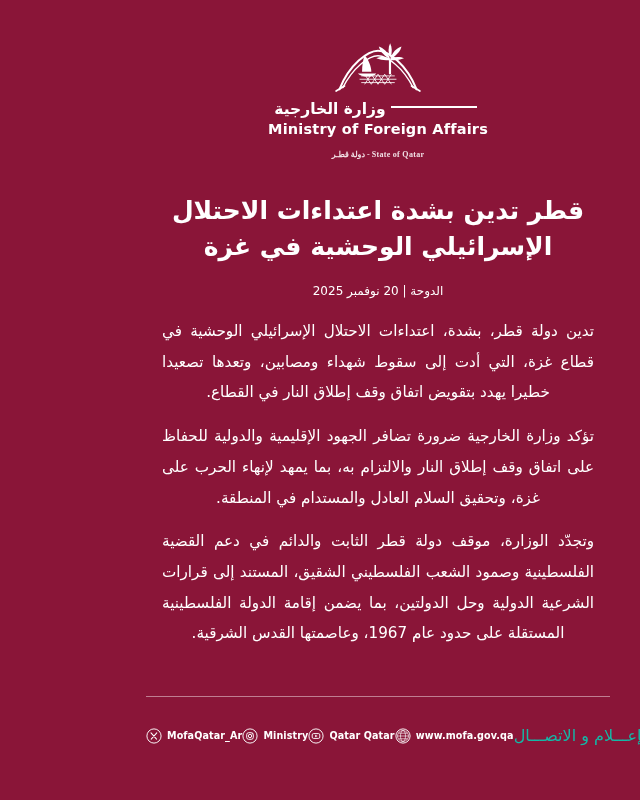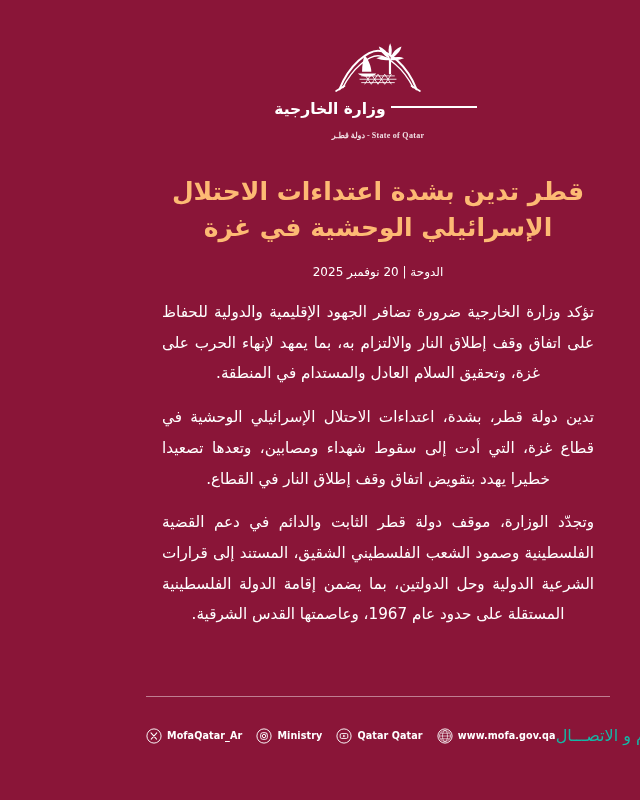--- a/index.html
+++ b/index.html
@@ -80,21 +80,21 @@
   }
 
   
   .headline {
     margin: 34px 44px 0 44px;
     font-size: 25px;
     line-height: 1.42;
     font-weight: 700;
     text-align: center;
     direction: rtl;
-    color: #fdba74;
+    color: #ffffff;
   }
 
   
   .dateline {
     margin: 20px 52px 0 52px;
     font-size: 12px;
     font-weight: 400;
     text-align: center;
     direction: rtl;
     color: #ffffff;
@@ -140,21 +140,20 @@
     left: 30px;
     right: 30px;
     display: flex;
     align-items: center;
     justify-content: space-between;
     direction: ltr;
   }
   .socials {
     display: flex;
     align-items: center;
-    gap: 14px;
     direction: ltr;
   }
   .social-item {
     display: flex;
     align-items: center;
     gap: 5px;
   }
   .social-icon {
     width: 16px;
     height: 16px;
@@ -214,31 +213,32 @@
           <path d="M44 48 L 52 60 M52 48 L 60 60 M60 48 L 68 60 M68 48 L 76 60"></path>
           <path d="M76 48 L 68 60 M68 48 L 60 60 M60 48 L 52 60 M52 48 L 44 60"></path>
         </g>
       </svg>
     </div>
 
     <div class="ministry-ar">
       <span class="rule-line"></span><span>وزارة الخارجية</span>
     </div>
 
+    <div class="ministry-en">Ministry of Foreign Affairs</div>
 
     <div class="ministry-sub">دولة قطـر - State of Qatar</div>
   </div>
 
   <h1 class="headline">قطر تدين بشدة اعتداءات الاحتلال الإسرائيلي الوحشية في غزة</h1>
 
   <div class="dateline">الدوحة | 20 نوفمبر 2025</div>
 
   <div class="body-copy">
+    <p class="para">تدين دولة قطر، بشدة، اعتداءات الاحتلال الإسرائيلي الوحشية في قطاع غزة، التي أدت إلى سقوط شهداء ومصابين، وتعدها تصعيدا خطيرا يهدد بتقويض اتفاق وقف إطلاق النار في القطاع.</p>
     <p class="para">تؤكد وزارة الخارجية ضرورة تضافر الجهود الإقليمية والدولية للحفاظ على اتفاق وقف إطلاق النار والالتزام به، بما يمهد لإنهاء الحرب على غزة، وتحقيق السلام العادل والمستدام في المنطقة.</p>
-    <p class="para">تدين دولة قطر، بشدة، اعتداءات الاحتلال الإسرائيلي الوحشية في قطاع غزة، التي أدت إلى سقوط شهداء ومصابين، وتعدها تصعيدا خطيرا يهدد بتقويض اتفاق وقف إطلاق النار في القطاع.</p>
     <p class="para">وتجدّد الوزارة، موقف دولة قطر الثابت والدائم في دعم القضية الفلسطينية وصمود الشعب الفلسطيني الشقيق، المستند إلى قرارات الشرعية الدولية وحل الدولتين، بما يضمن إقامة الدولة الفلسطينية المستقلة على حدود عام 1967، وعاصمتها القدس الشرقية.</p>
   </div>
 
   <div class="footer">
     <div class="divider"></div>
 
     <div class="footer-row">
 
       <div class="socials">
 

